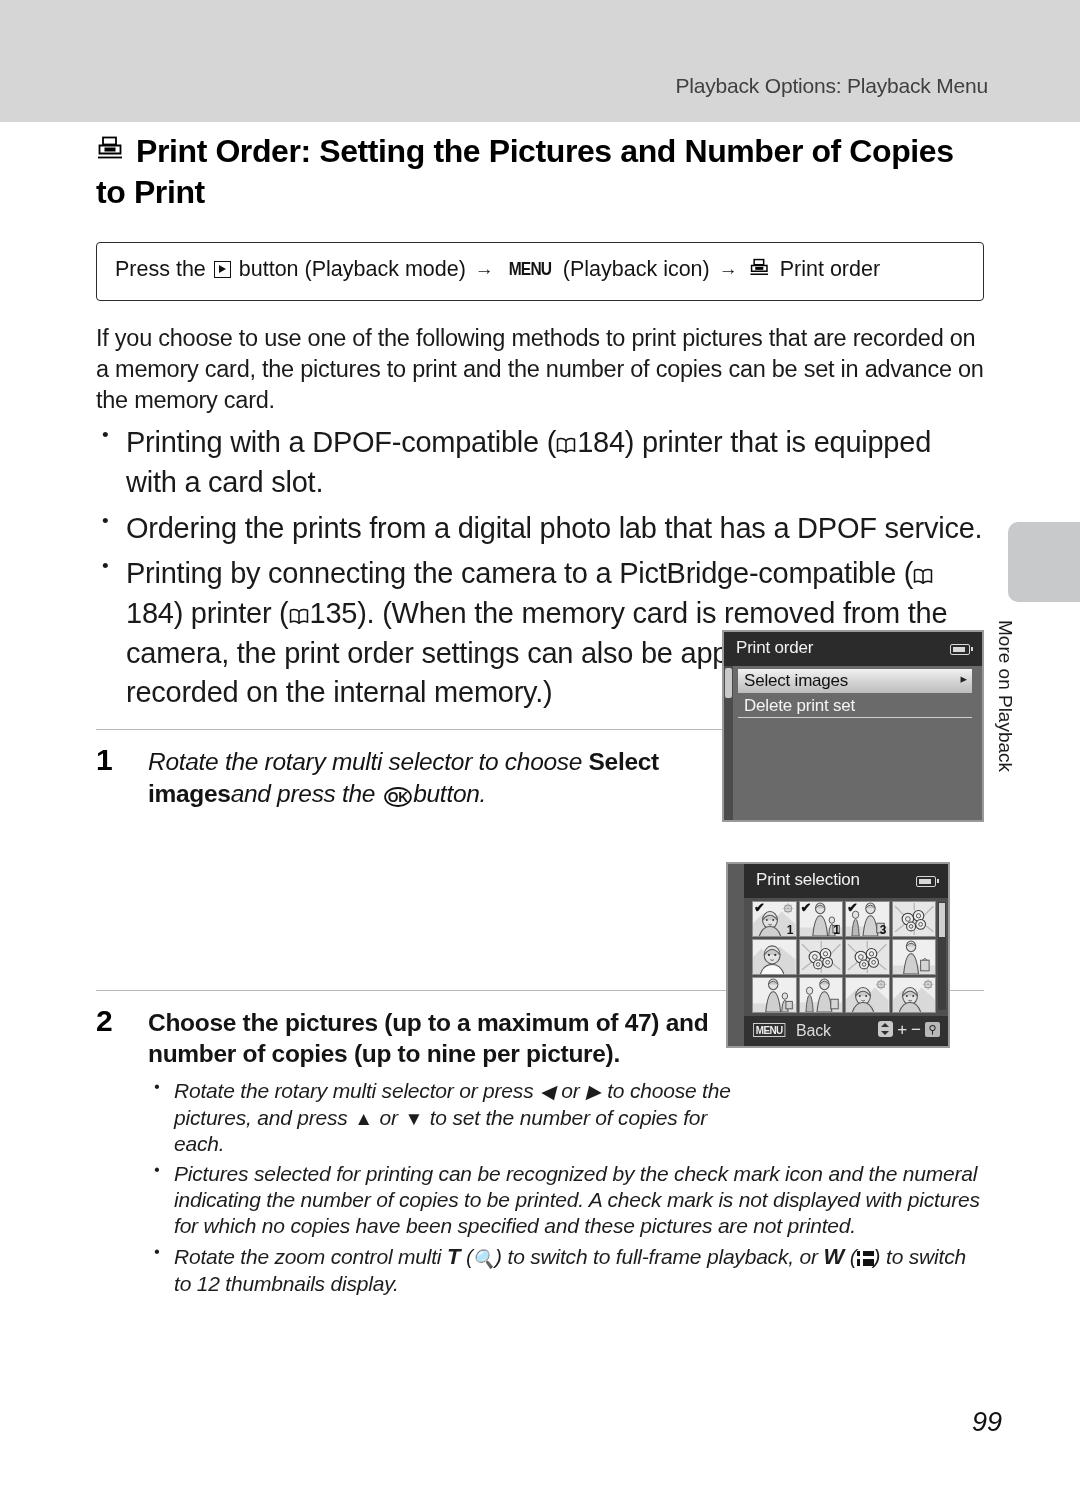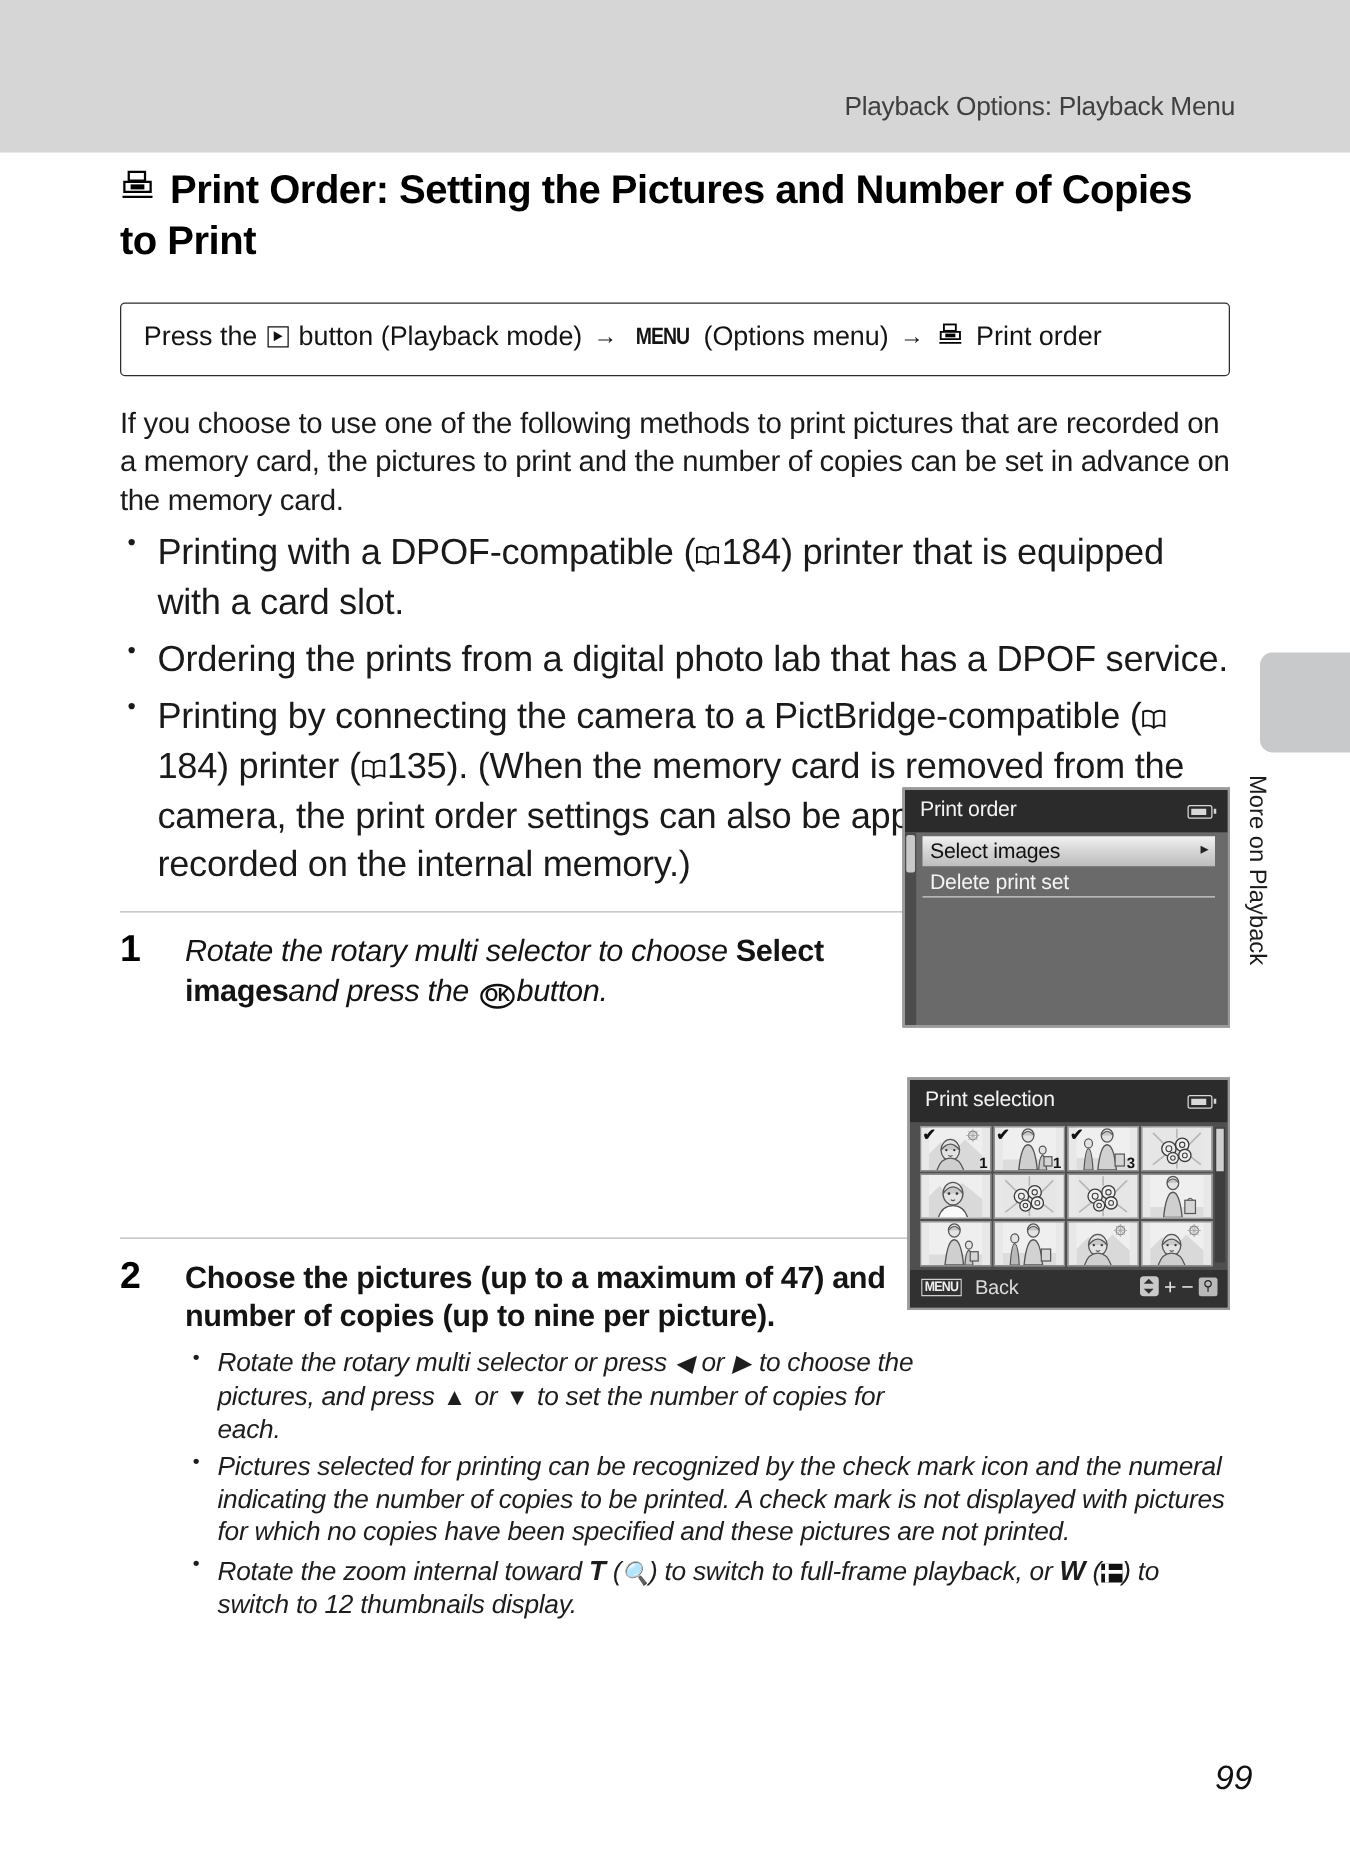--- a/index.html
+++ b/index.html
@@ -203,22 +203,23 @@
   }
   #screen-print-order {
     left: 722px;
     top: 630px;
     width: 262px;
     height: 192px;
   }
   #screen-print-selection {
     left: 726px;
     top: 862px;
-    width: 258px;
+    width: 224px;
     height: 186px;
+    padding-left: 16px;
   }
   .scr-titlebar {
     position: relative;
     height: 34px;
     background: #2b2b2b;
     color: #f2f2f2;
   }
   .scr-title {
     position: absolute;
     left: 12px;
@@ -524,21 +525,21 @@
       </svg>
     </span><span>Print Order: Setting the Pictures and Number of Copies to Print</span>
   </h1>
 
   <div class="navbox">
     <span>Press the</span>
     <span class="glyph-play"></span>
     <span>button (Playback mode)</span>
     <span class="arrow-r">→</span>
     <span class="menu-chip">MENU</span>
-    <span>(Options menu)</span>
+    <span>(Playback icon)</span>
     <span class="arrow-r">→</span>
     <span class="glyph-printer">
       <svg width="22" height="22" viewBox="0 0 30 30">
         <rect x="7" y="3.5" width="13" height="7" fill="none" stroke="#000" stroke-width="2"></rect>
         <path d="M3.5 11.5 H24.5 L24.5 19.5 H3.5 Z" fill="none" stroke="#000" stroke-width="2"></path>
         <rect x="8.5" y="13.5" width="11" height="4" fill="#000"></rect>
         <path d="M2 23.5 H26" stroke="#000" stroke-width="2"></path>
       </svg>
     </span>
     <span>Print order</span>
@@ -593,21 +594,21 @@
         <span>to choose the pictures, and press</span>
         <span class="tri">▲</span>
         <span>or</span>
         <span class="tri">▼</span>
         <span>to set the number of copies for each.</span>
       </li>
       <li>
         <span>Pictures selected for printing can be recognized by the check mark icon and the numeral indicating the number of copies to be printed. A check mark is not displayed with pictures for which no copies have been specified and these pictures are not printed.</span>
       </li>
       <li class="w880">
-        <span>Rotate the zoom internal toward</span>
+        <span>Rotate the zoom control multi</span>
         <span class="tw">T</span>
         <span>(</span><span class="glyph-mag">🔍</span><span>) to switch to full-frame playback, or</span>
         <span class="tw">W</span>
         <span>(</span><span class="glyph-thumbs"></span><span>) to switch to 12 thumbnails display.</span>
       </li>
     </ul>
   </div>
 </div>
 
 <div class="screen" id="screen-print-order">

